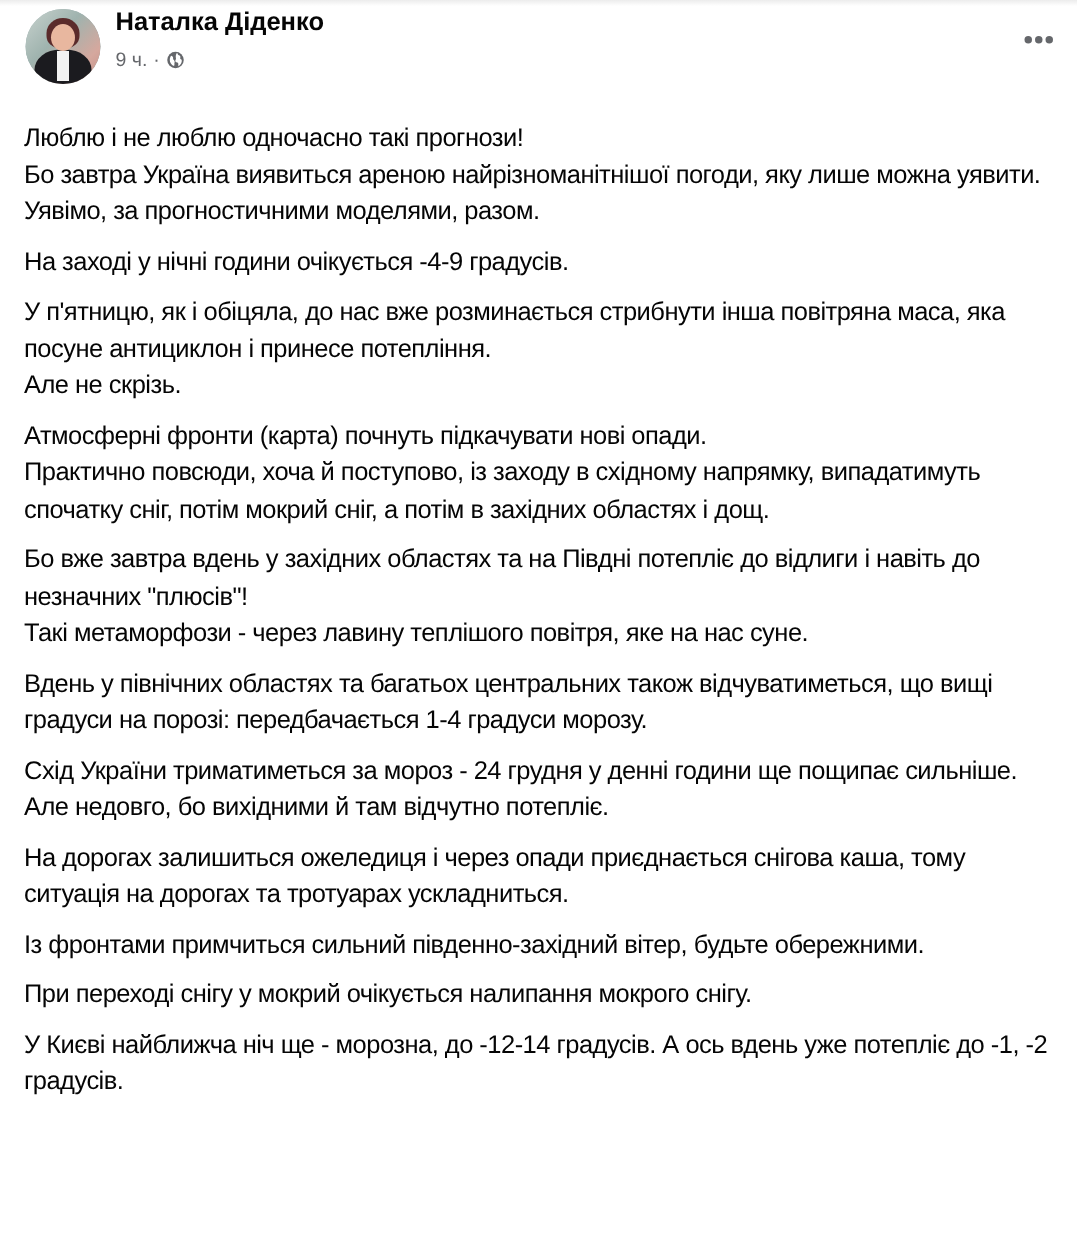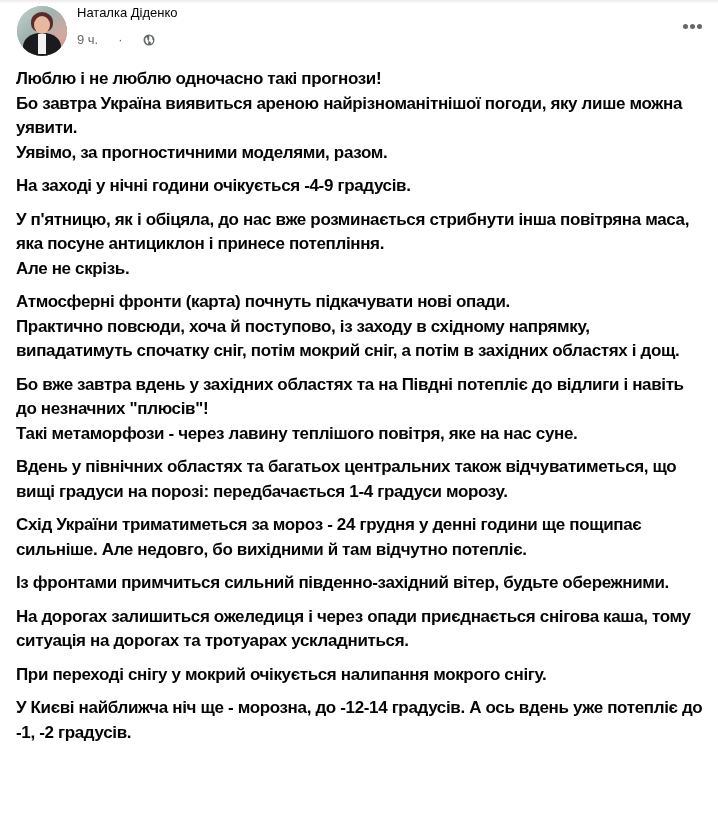--- a/index.html
+++ b/index.html
@@ -17,37 +17,36 @@
       background: radial-gradient(circle at 30% 30%, #b9c7c9, #7f9a9b 70%);
     }
     .avatar .bg1 { position:absolute; left:0; top:0; width:50px; height:50px;
       background: linear-gradient(135deg, #c9d3cf 0%, #9fb3ae 40%, #d5a89e 75%, #c48f86 100%); }
     .avatar .hair { position:absolute; left:14px; top:6px; width:22px; height:20px; border-radius: 50% 50% 40% 40%; background:#5a2b2b; }
     .avatar .face { position:absolute; left:17px; top:10px; width:16px; height:18px; border-radius: 50%; background:#e8b79f; }
     .avatar .body { position:absolute; left:6px; top:27px; width:38px; height:30px; border-radius: 45% 45% 0 0; background:#1b1b1f; }
     .avatar .shirt { position:absolute; left:21px; top:28px; width:8px; height:20px; background:#f2f2f2; }
     .name {
       position: absolute; left: 77px; top: 1px;
-      font-size: 13px; font-weight: normal; color: #050505;
+      font-size: 17px; font-weight: bold; color: #050505;
     }
     .meta {
       position: absolute; left: 77px; top: 28px;
-      font-size: 13px; color: #65676b; display: flex; align-items: center; gap: 20px; text-align: center;
+      font-size: 13px; color: #65676b; display: flex; align-items: center; gap: 4px; text-align: center;
     }
     .globe { display:inline-block; width: 12px; height: 12px; }
     .more {
       position: absolute; right: 12px; top: 12px;
       width: 28px; height: 20px; display: flex; align-items: center; justify-content: center; gap: 2px;
     }
     .more span { width: 5px; height: 5px; border-radius: 50%; background: #65676b; display: inline-block; }
     .content {
-      position: absolute; left: 16px; top: 67px; width: 690px;
+      position: absolute; left: 16px; top: 80px; width: 690px;
       font-size: 17px; line-height: 24.5px; color: #050505;
       letter-spacing: -0.35px;
-      font-weight: bold;
     }
     .para { margin: 0 0 9px 0; white-space: normal; }
     .para .line { display: block; }
   </style>
 </head>
 <body>
 
 <div class="topstrip"></div>
 
 <div class="header">
@@ -98,24 +97,24 @@
     <span class="line">Бо вже завтра вдень у західних областях та на Півдні потепліє до відлиги і навіть до незначних "плюсів"!</span>
     <span class="line">Такі  метаморфози - через лавину теплішого повітря, яке на нас суне.</span>
   </p>
   <p class="para">
     <span class="line">Вдень у північних областях та багатьох центральних також відчуватиметься, що вищі градуси на порозі: передбачається 1-4 градуси морозу.</span>
   </p>
   <p class="para">
     <span class="line">Схід України триматиметься за мороз - 24 грудня у денні години ще пощипає сильніше. Але недовго, бо вихідними й там відчутно потепліє.</span>
   </p>
   <p class="para">
-    <span class="line">Із фронтами примчиться сильний південно-західний вітер, будьте обережними.</span>
+    <span class="line">На дорогах залишиться ожеледиця і через опади приєднається снігова каша, тому ситуація на дорогах та тротуарах ускладниться.</span>
   </p>
   <p class="para">
-    <span class="line">На дорогах залишиться ожеледиця і через опади приєднається снігова каша, тому ситуація на дорогах та тротуарах ускладниться.</span>
+    <span class="line">Із фронтами примчиться сильний південно-західний вітер, будьте обережними.</span>
   </p>
   <p class="para">
     <span class="line">При переході снігу у мокрий очікується налипання мокрого снігу.</span>
   </p>
   <p class="para">
     <span class="line">У Києві найближча ніч ще - морозна, до -12-14 градусів. А ось вдень уже потепліє до -1, -2 градусів.</span>
   </p>
 </div>
 
 </body></html>

